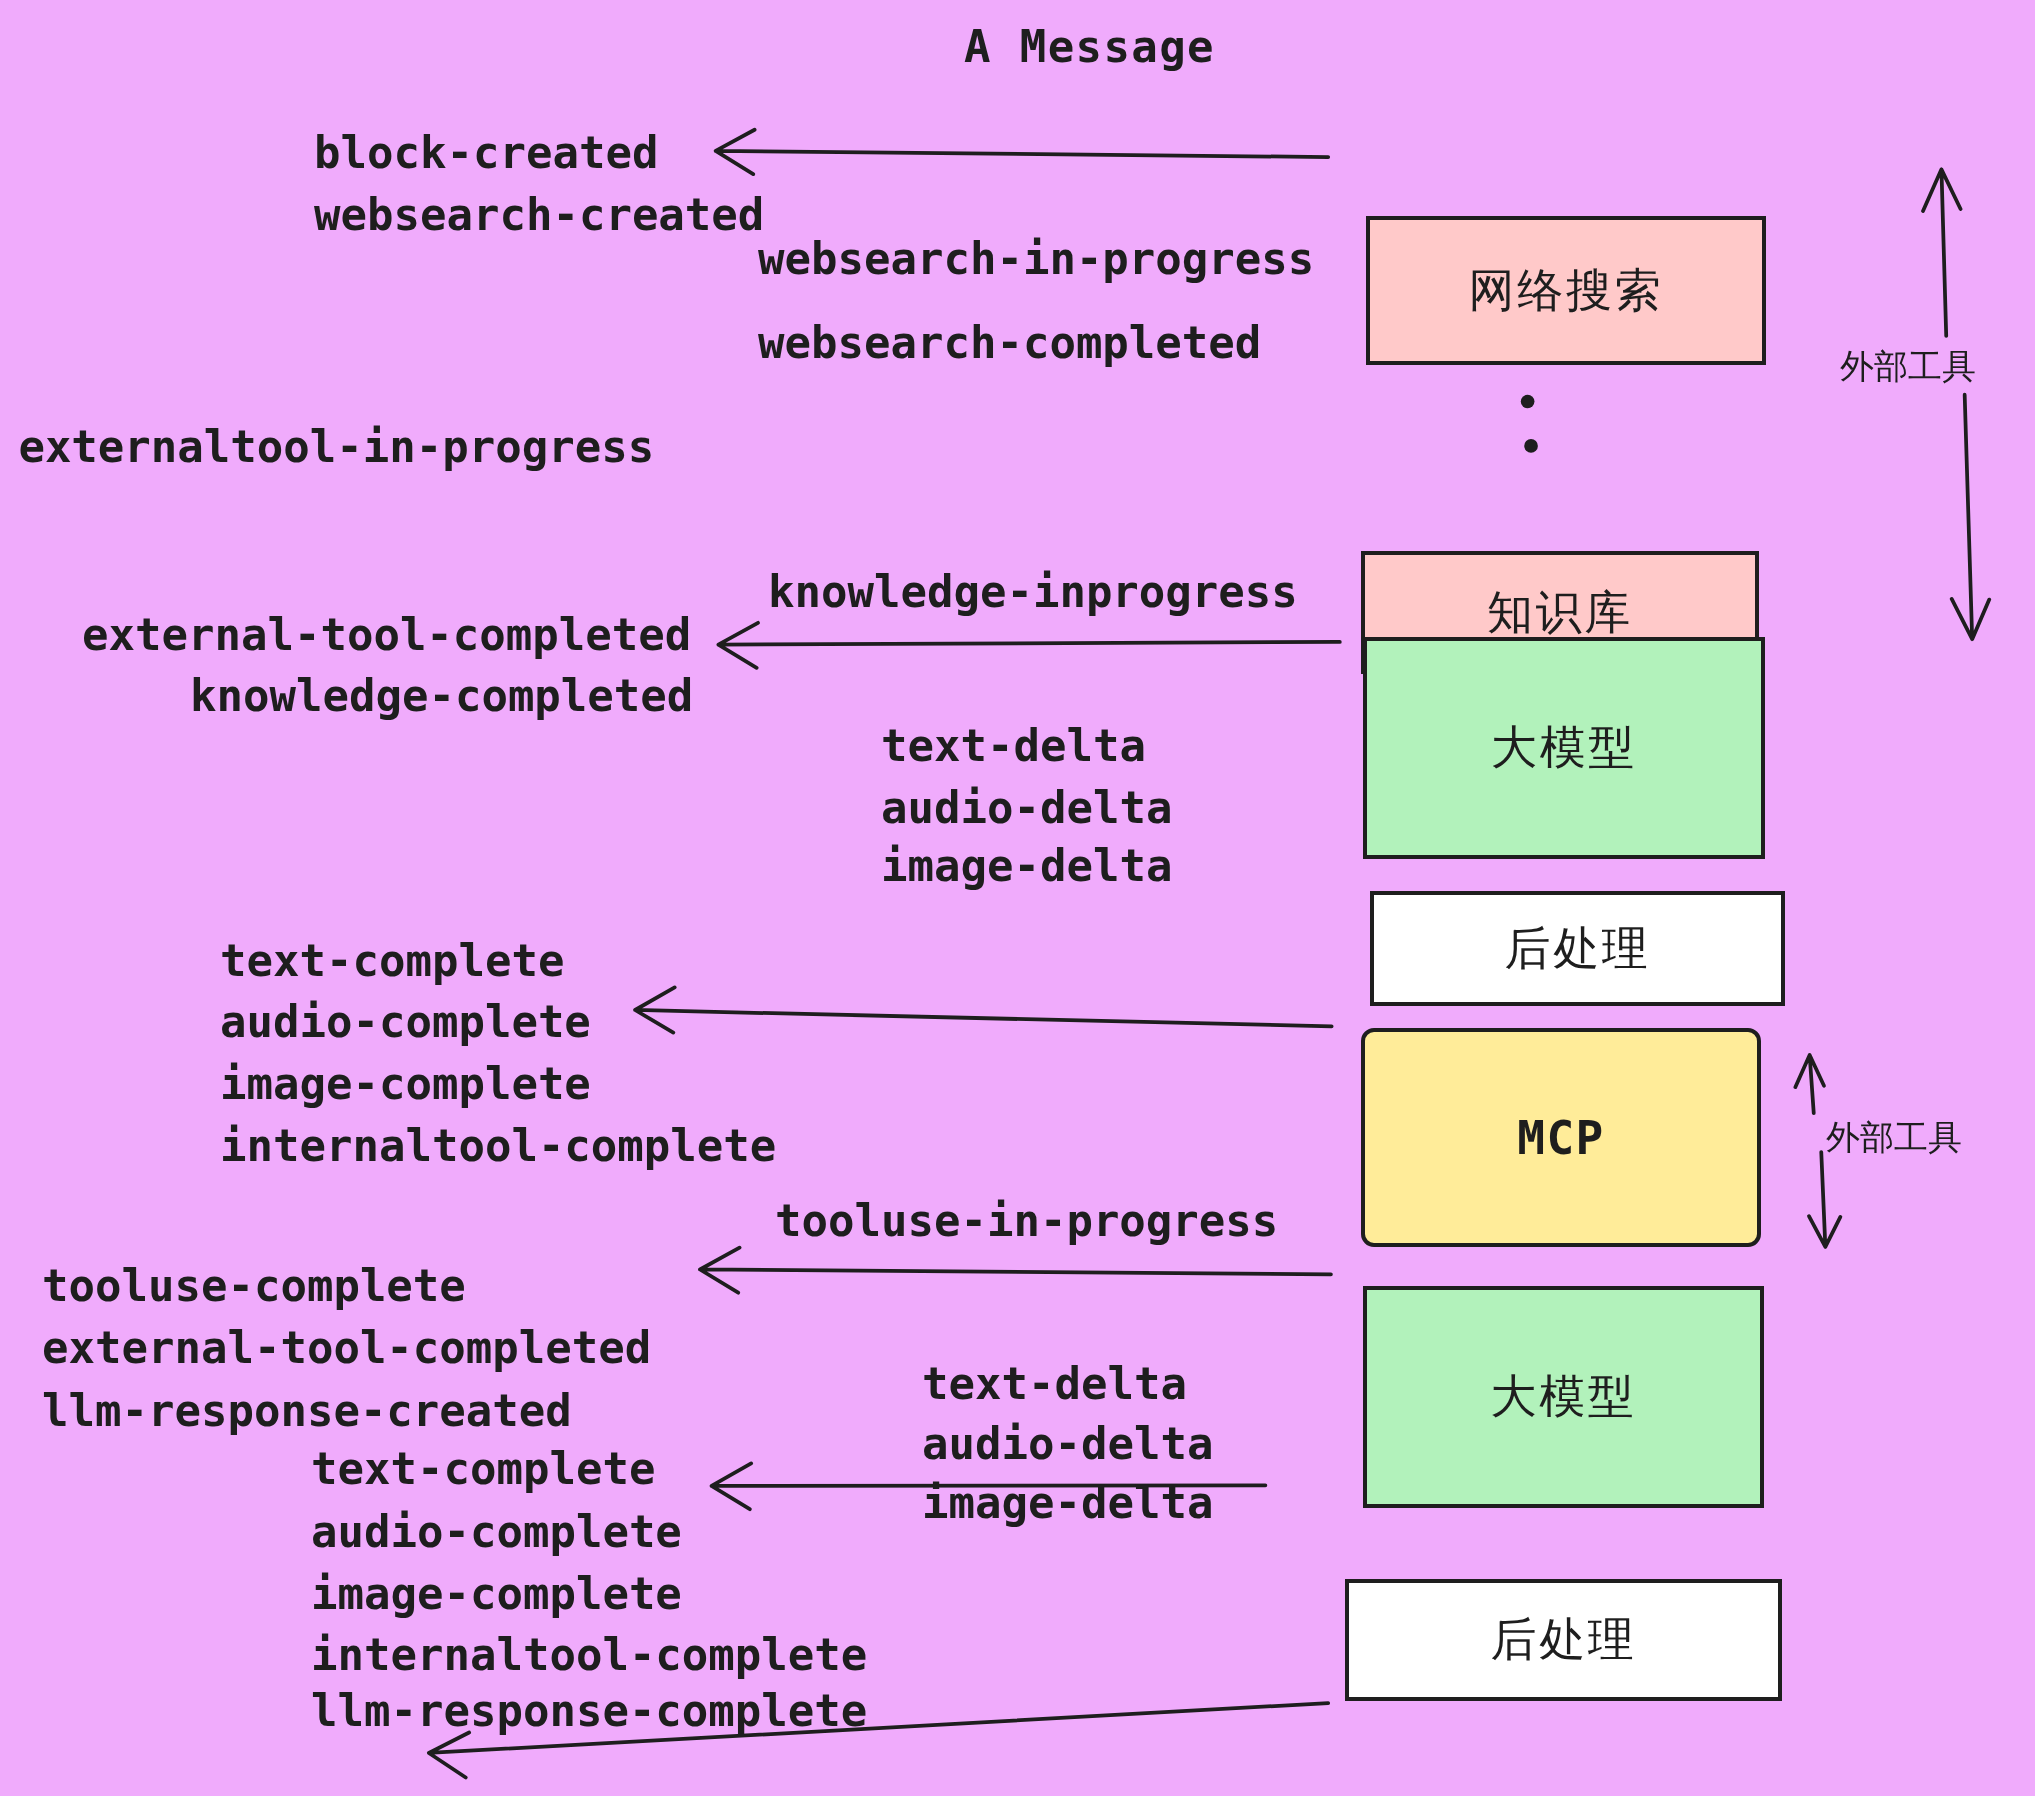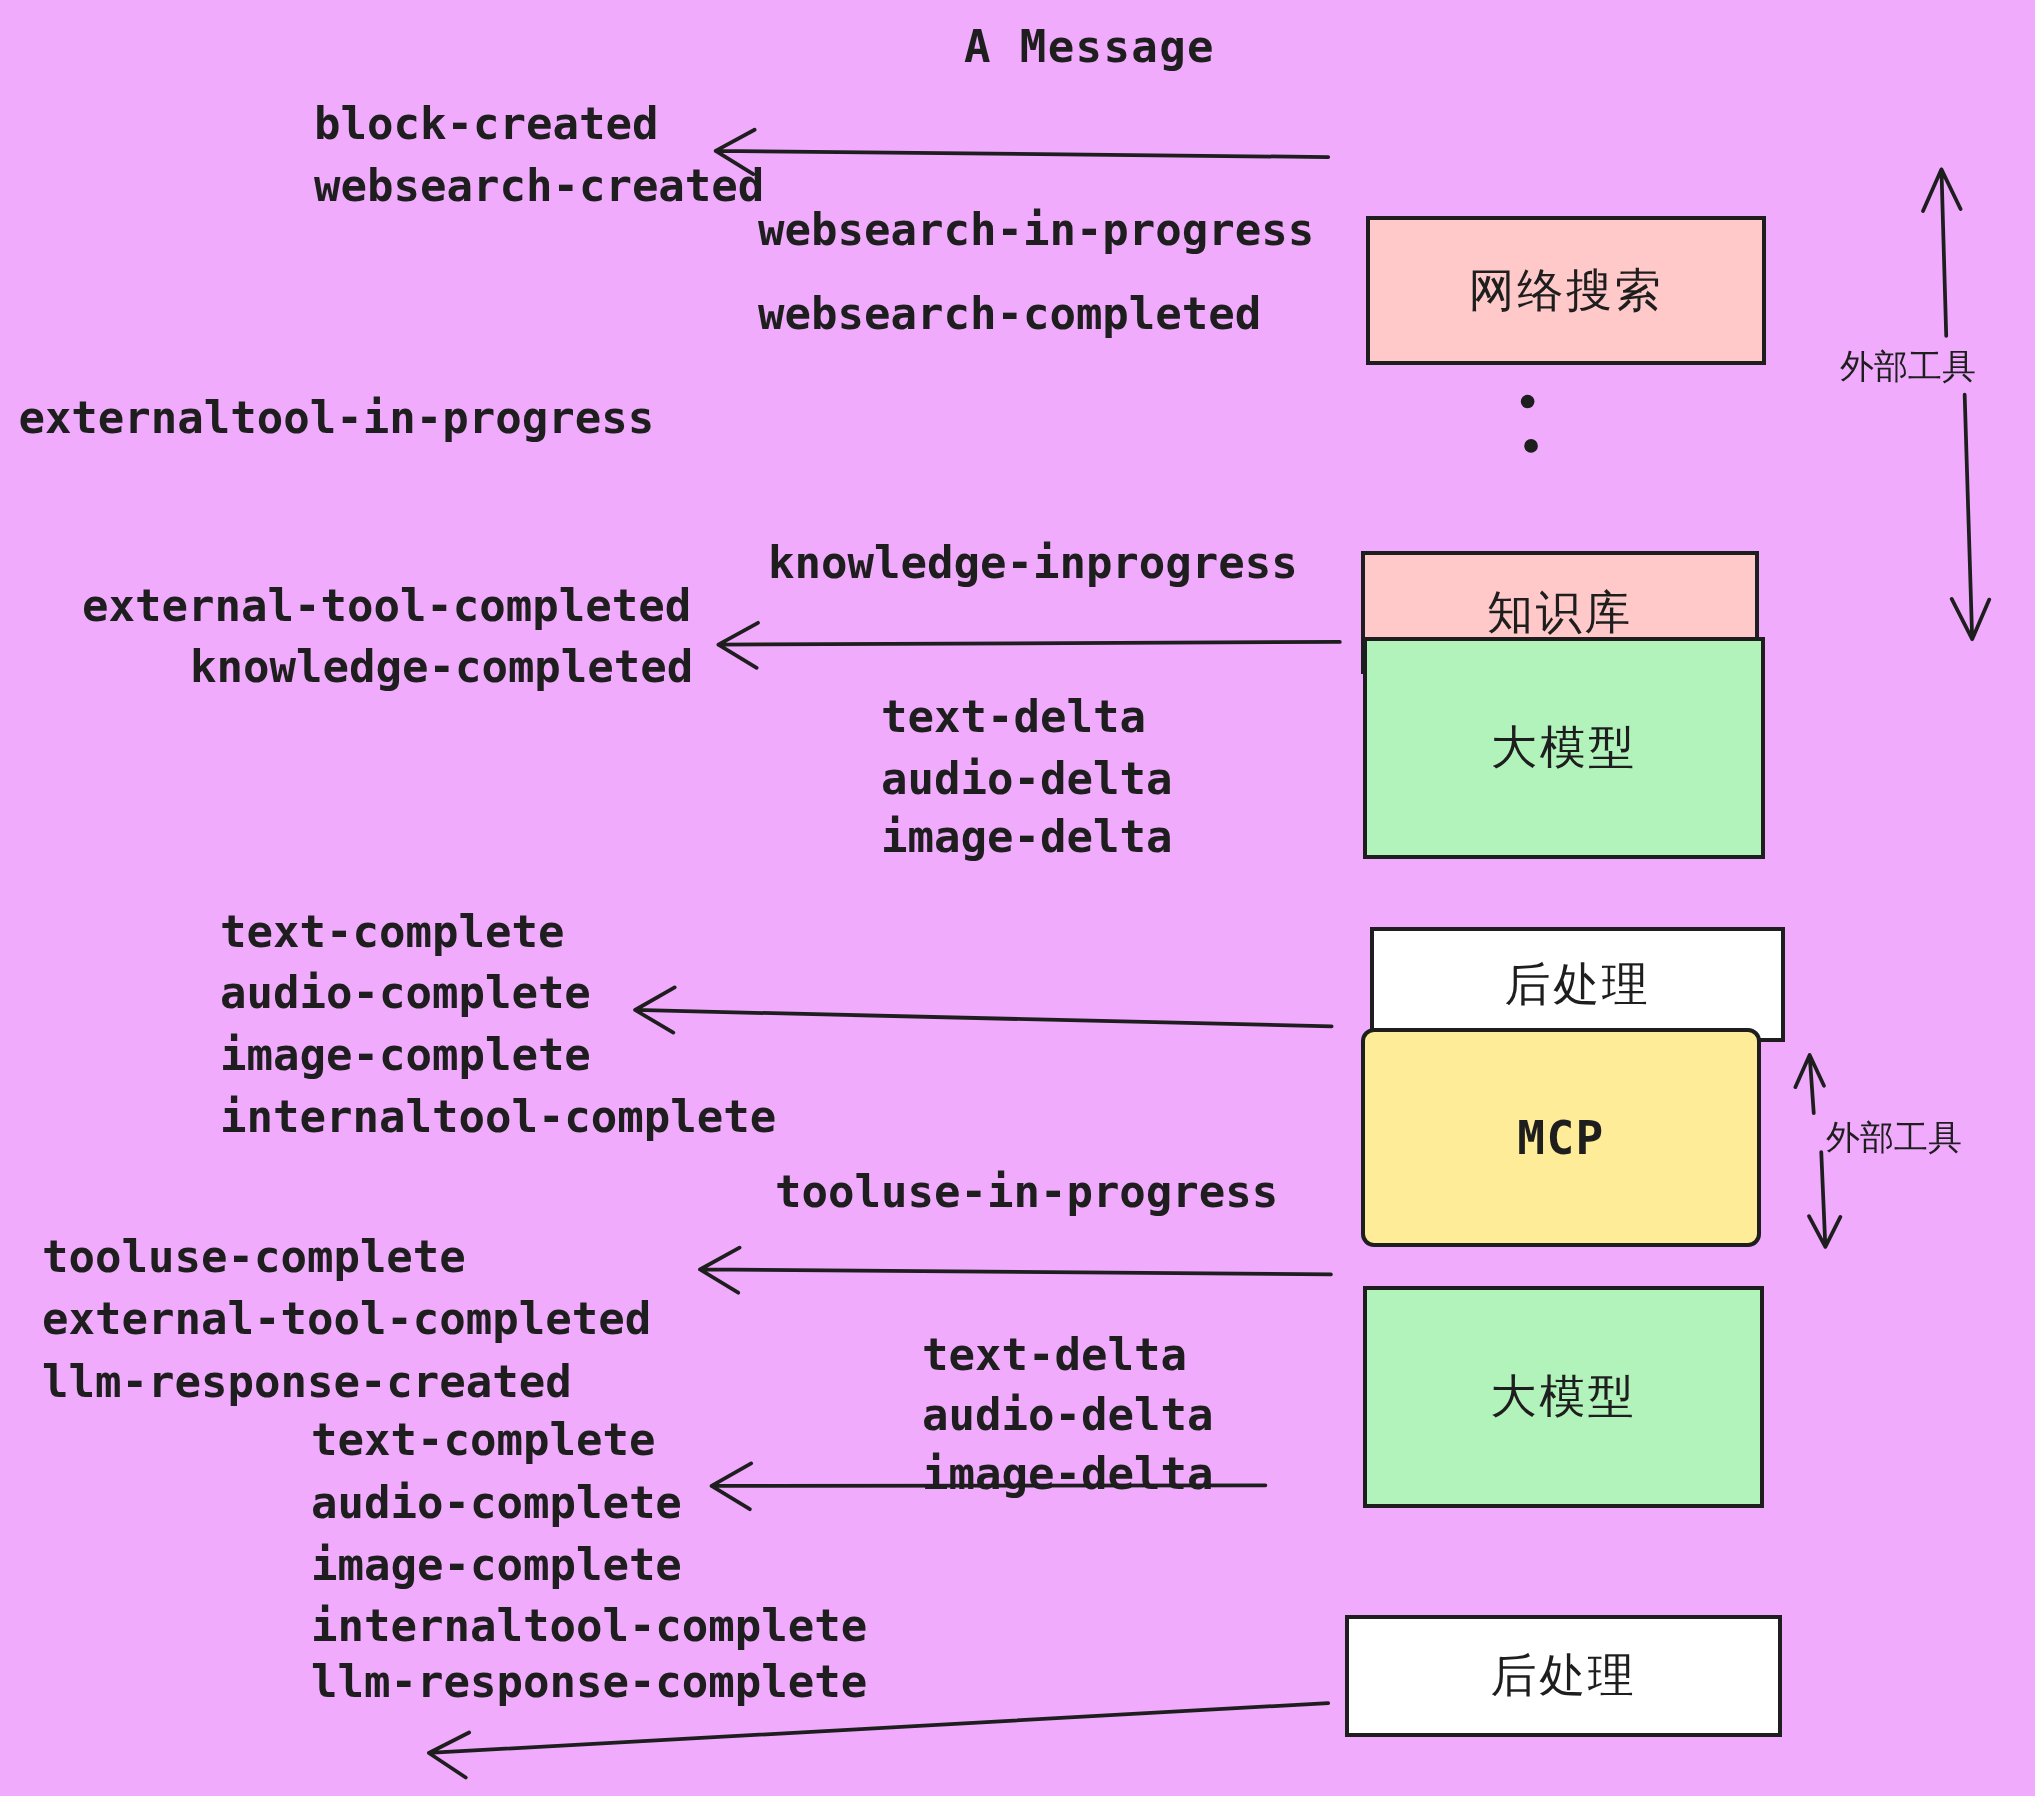--- a/index.html
+++ b/index.html
@@ -1,27 +1,27 @@
 <!DOCTYPE html>
 <html style="font-size:11px"><head>
 <meta charset="utf-8">
 <style>
   html,body{margin:0;padding:0;background:#ffffff;}
   .canvas{position:relative;width:2035px;height:1796px;background:#f0abfc;overflow:hidden;
           font-family:"DejaVu Sans Mono", monospace;color:#1e1e1e;}
   .title{position:absolute;font-size:44px;font-weight:700;letter-spacing:1.4px;white-space:nowrap;}
-  .ev{position:absolute;font-size:44px;font-weight:600;line-height:44px;white-space:nowrap;}
+  .ev{position:absolute;font-size:44px;font-weight:600;line-height:44px;white-space:nowrap;margin-top:29px;}
   .node{position:absolute;border:4.8px solid #1e1e1e;display:flex;align-items:center;justify-content:center;
         box-sizing:border-box;font-family:"DejaVu Sans","Liberation Sans",sans-serif;}
   .node span{font-size:46px;font-weight:500;letter-spacing:2.7px;white-space:nowrap;}
   .node.mcp-font span{font-family:"DejaVu Sans Mono",monospace;font-weight:700;letter-spacing:1.4px;}
   .pink{background:#ffc9c9;margin-top:47px;}
   .green{background:#b2f2bb;}
   .yellow{background:#ffec99;border-radius:13px;}
-  .white{background:#ffffff;margin-top:36px;}
+  .white{background:#ffffff;}
   .side{position:absolute;font-size:34px;font-weight:500;white-space:nowrap;
         font-family:"DejaVu Sans","Liberation Sans",sans-serif;}
   svg.arrows{position:absolute;left:0;top:0;width:2035px;height:1796px;pointer-events:none;}
   svg.arrows path{fill:none;stroke:#1e1e1e;stroke-width:5.5;stroke-linecap:round;stroke-linejoin:round;}
   svg.arrows circle{fill:#1e1e1e;stroke:none;}
 </style>
 </head>
 <body>
 
 <div class="canvas">

